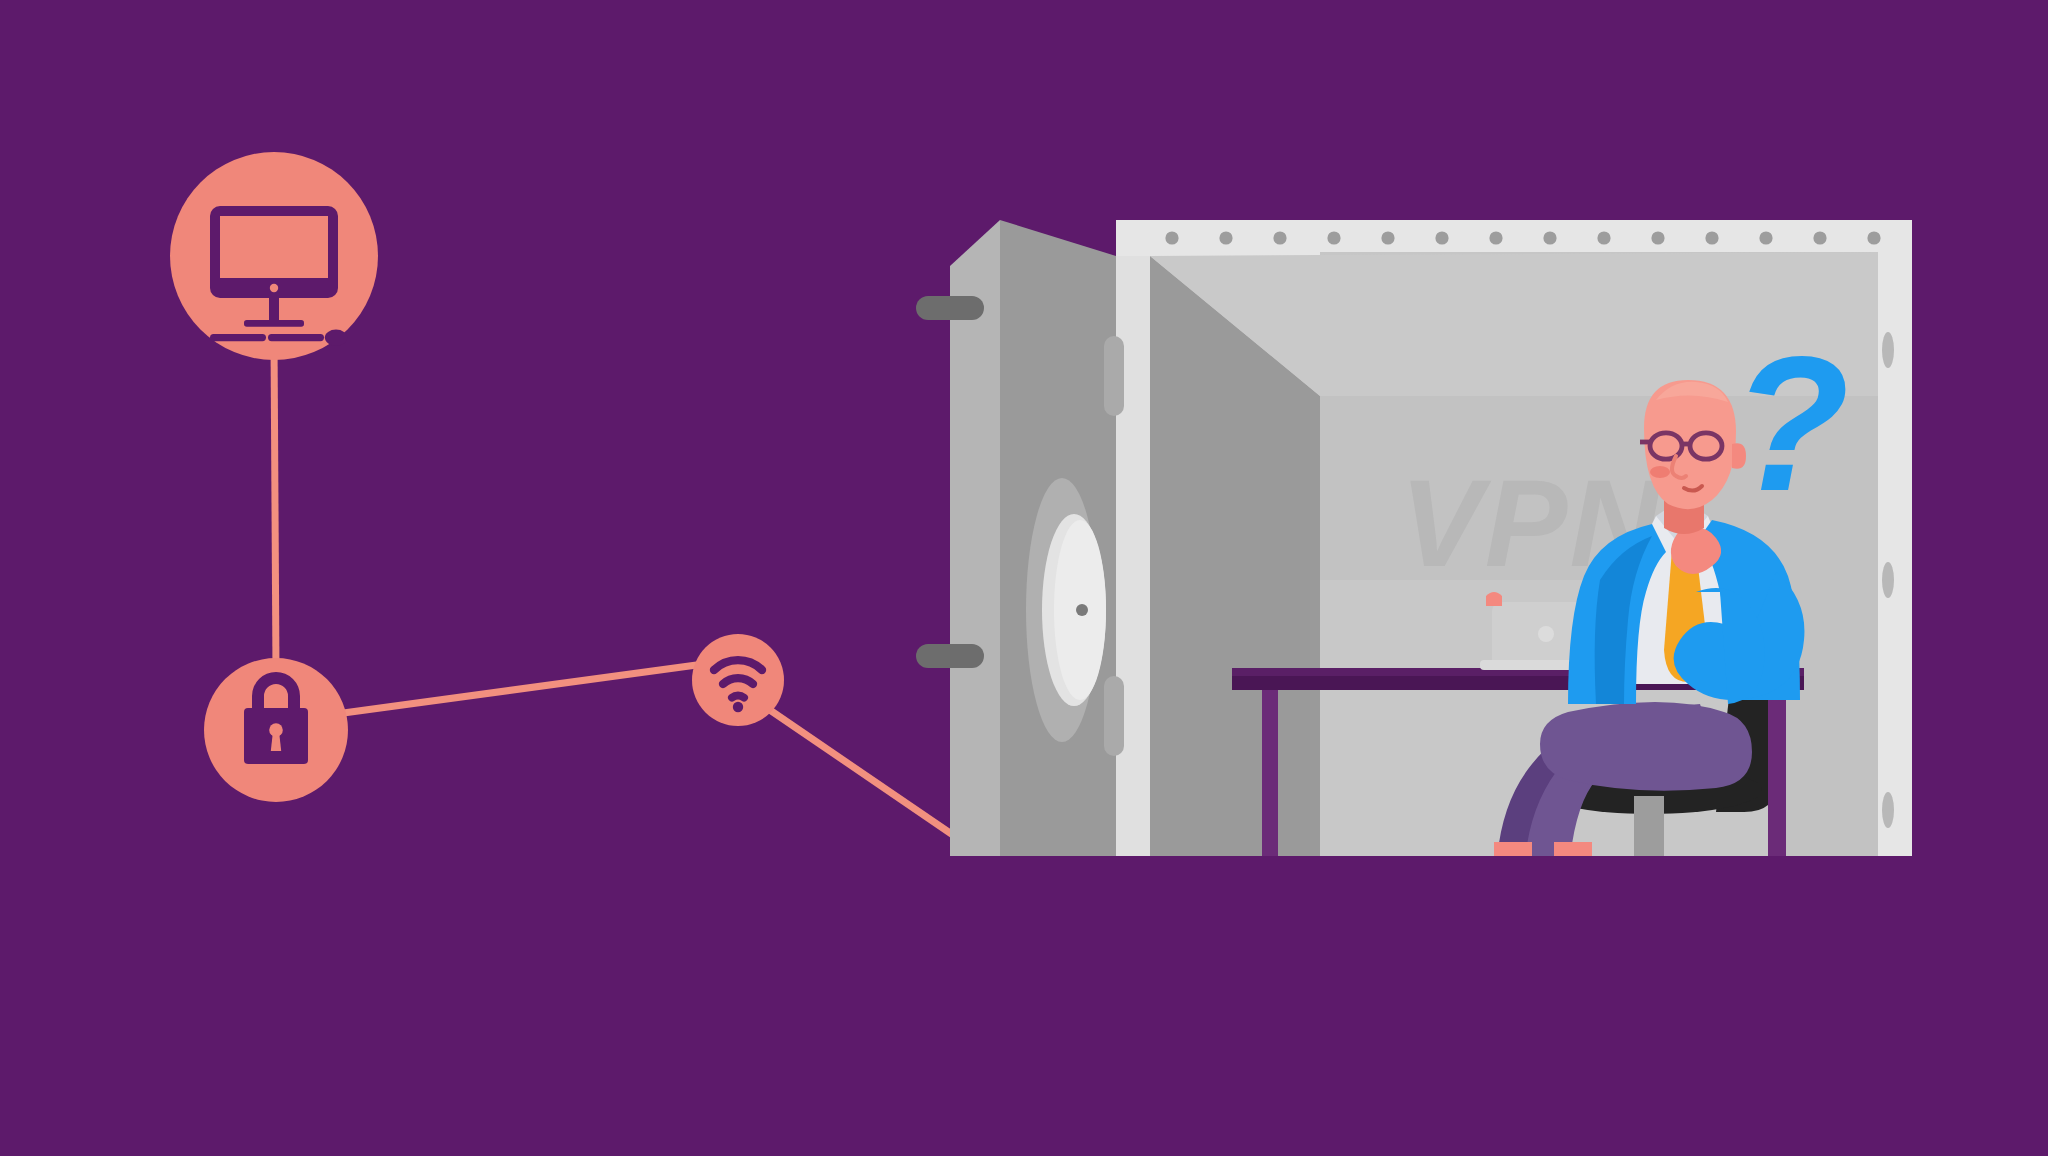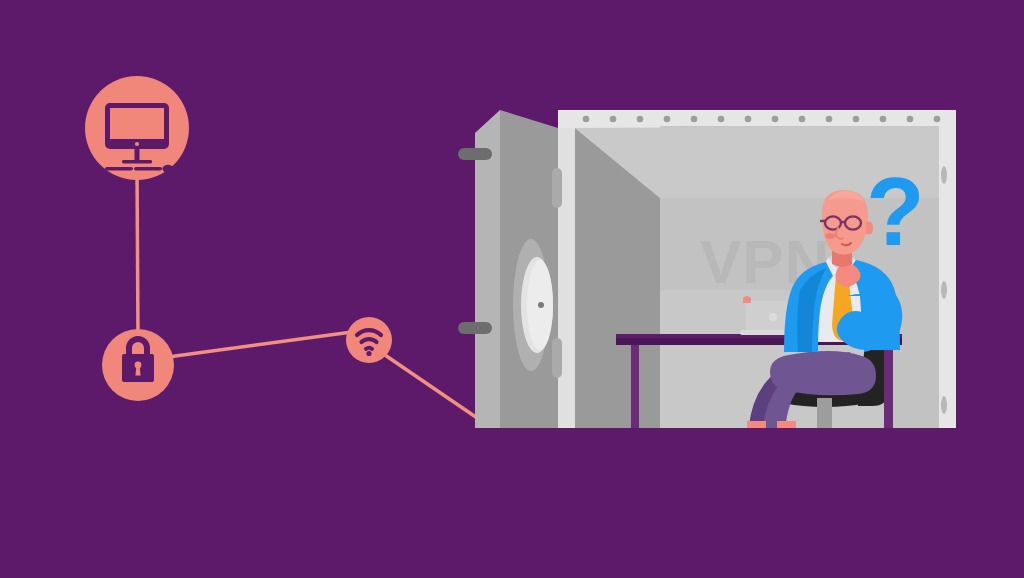--- a/index.html
+++ b/index.html
@@ -9,20 +9,21 @@
   }
   body {
     font-family: "Liberation Sans", sans-serif;
   }
   #scene {
     position: relative;
     width: 1024px;
     height: 428px;
     overflow: hidden;
     background: #7dd3fc;
+    font-style: italic;
   }
   #scene svg {
     display: block;
   }
   .vpn-text {
     font-family: "Liberation Sans", sans-serif;
     font-weight: bold;
     font-size: 62px;
     letter-spacing: 1px;
   }

